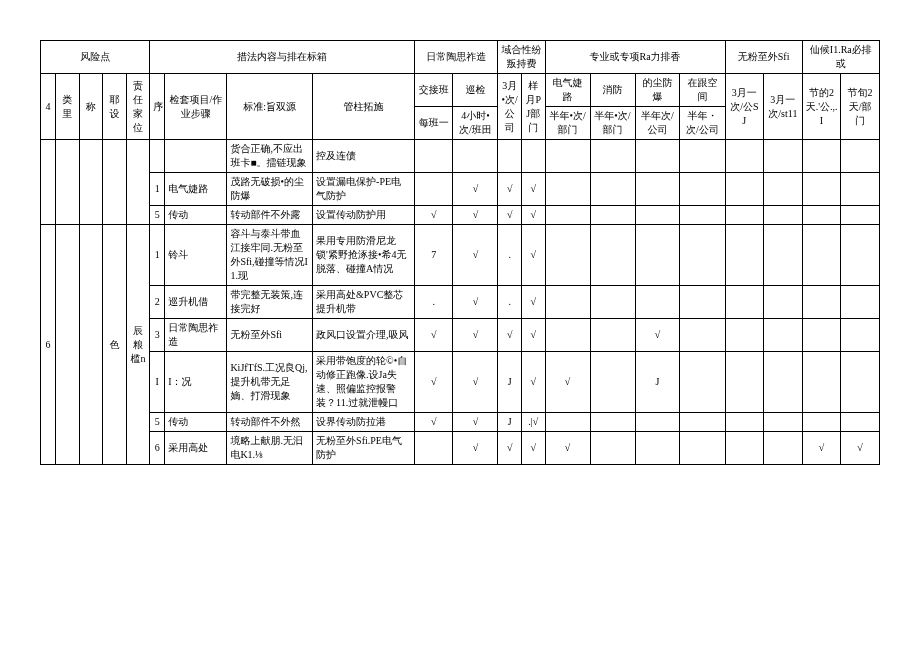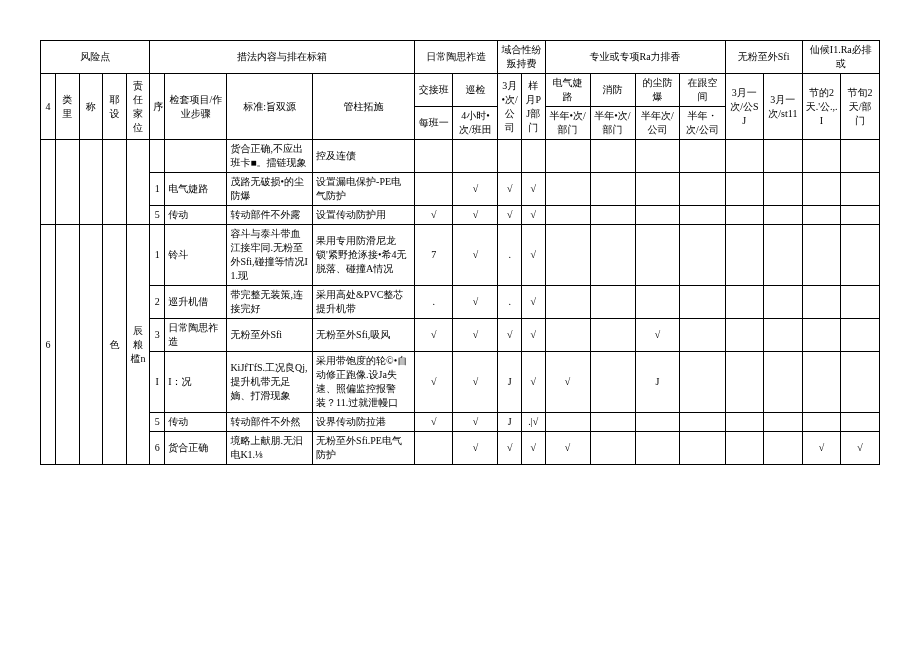--- a/index.html
+++ b/index.html
@@ -219,21 +219,21 @@
       <td></td>
       <td></td>
       <td></td>
       <td></td>
     </tr>
 
     <tr>
       <td>3</td>
       <td class="left">日常陶思祚造</td>
       <td class="left">无粉至外Sfi</td>
-      <td class="left">无粉至外Sfi,吸风</td>
+      <td class="left">政风口设置介理,吸风</td>
       <td>√</td>
       <td>√</td>
       <td>√</td>
       <td>√</td>
       <td></td>
       <td></td>
       <td>√</td>
       <td></td>
       <td></td>
       <td></td>
@@ -274,21 +274,21 @@
       <td></td>
       <td></td>
       <td></td>
       <td></td>
       <td></td>
       <td></td>
     </tr>
 
     <tr>
       <td>6</td>
-      <td class="left">货合正确</td>
+      <td class="left">采用高处</td>
       <td class="left">境略上献朋.无汩电K1.⅛</td>
       <td class="left">无粉至外Sfi.PE电气防护</td>
       <td></td>
       <td>√</td>
       <td>√</td>
       <td>√</td>
       <td>√</td>
       <td></td>
       <td></td>
       <td></td>

